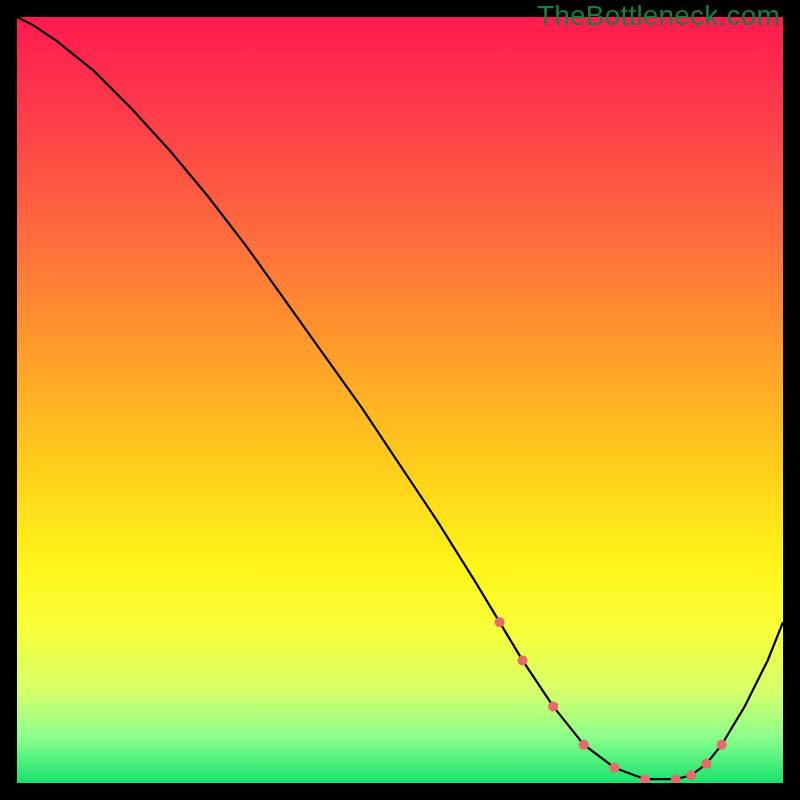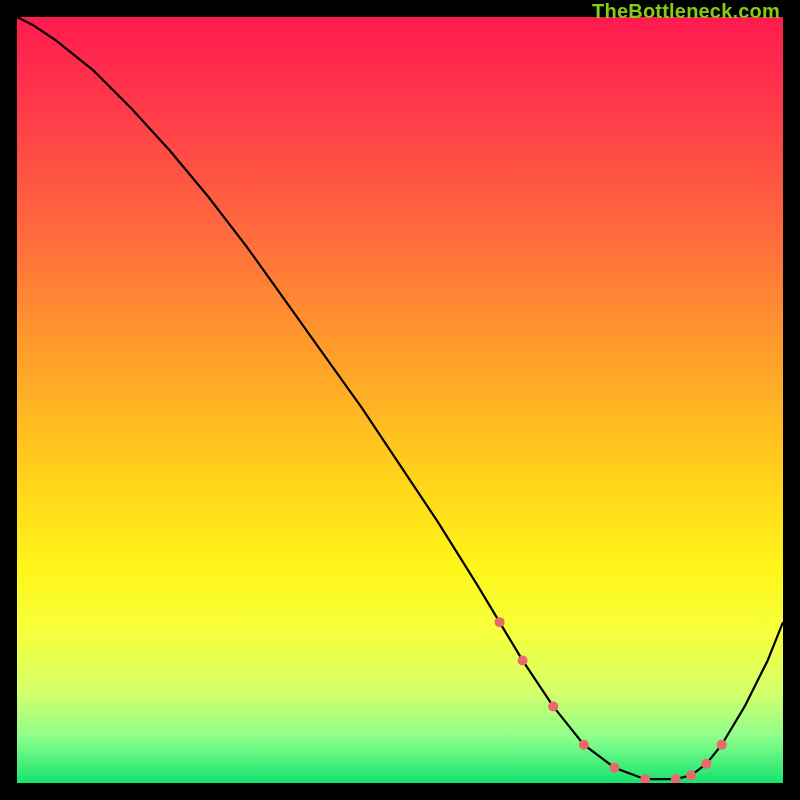--- a/index.html
+++ b/index.html
@@ -38,23 +38,23 @@
     position: absolute;
     inset: 0;
     width: 100%;
     height: 100%;
   }
   .attribution {
     position: absolute;
     top: 0px;
     right: 20px;
     font-family: Arial, Helvetica, sans-serif;
-    font-size: 20px;
-    font-weight: 700;
-    color: #84cc16;
+    font-size: 28px;
+    font-weight: 400;
+    color: #15803d;
     letter-spacing: 0.2px;
     user-select: none;
   }
 </style>
 </head>
 <body>
 <div class="stage">
   <div class="plot-area">
     <div class="gradient"></div>
     <svg class="curve-svg" viewBox="0 0 766 766" preserveAspectRatio="none">

